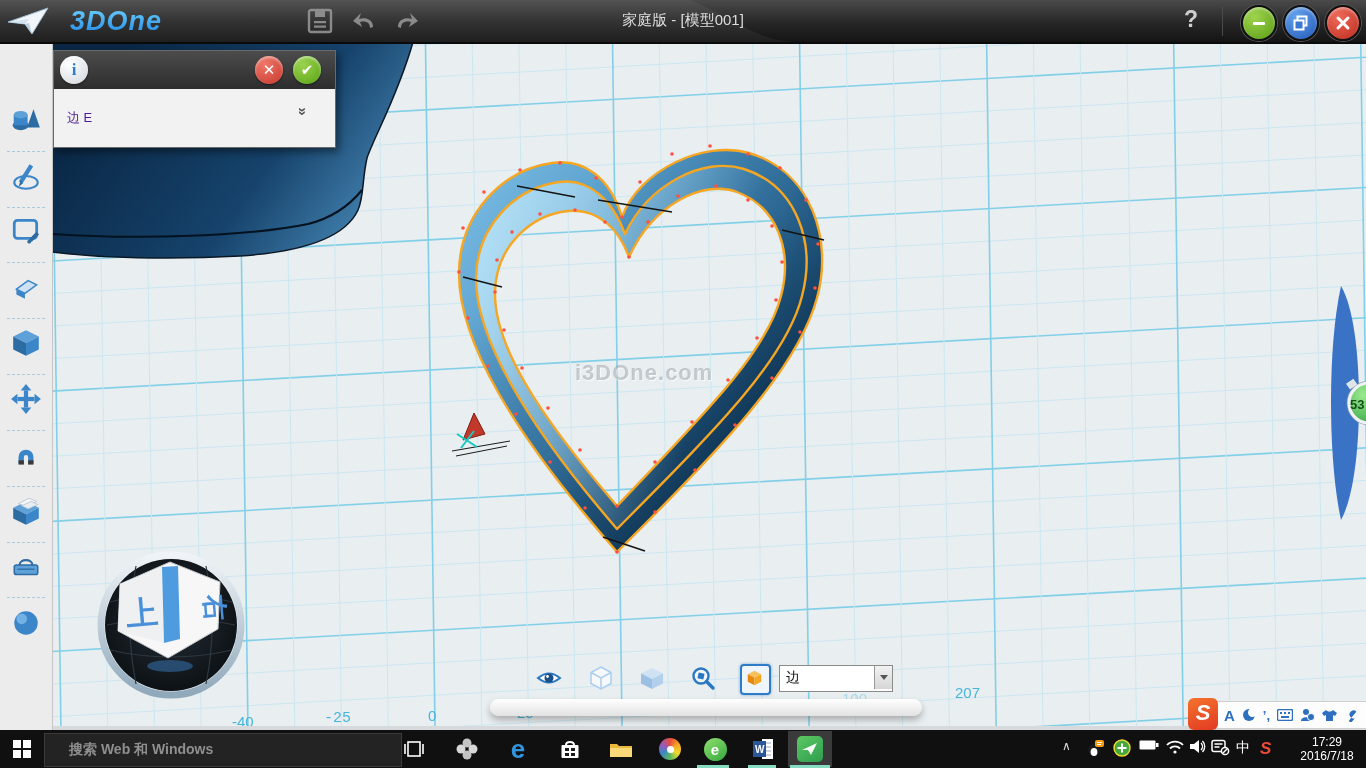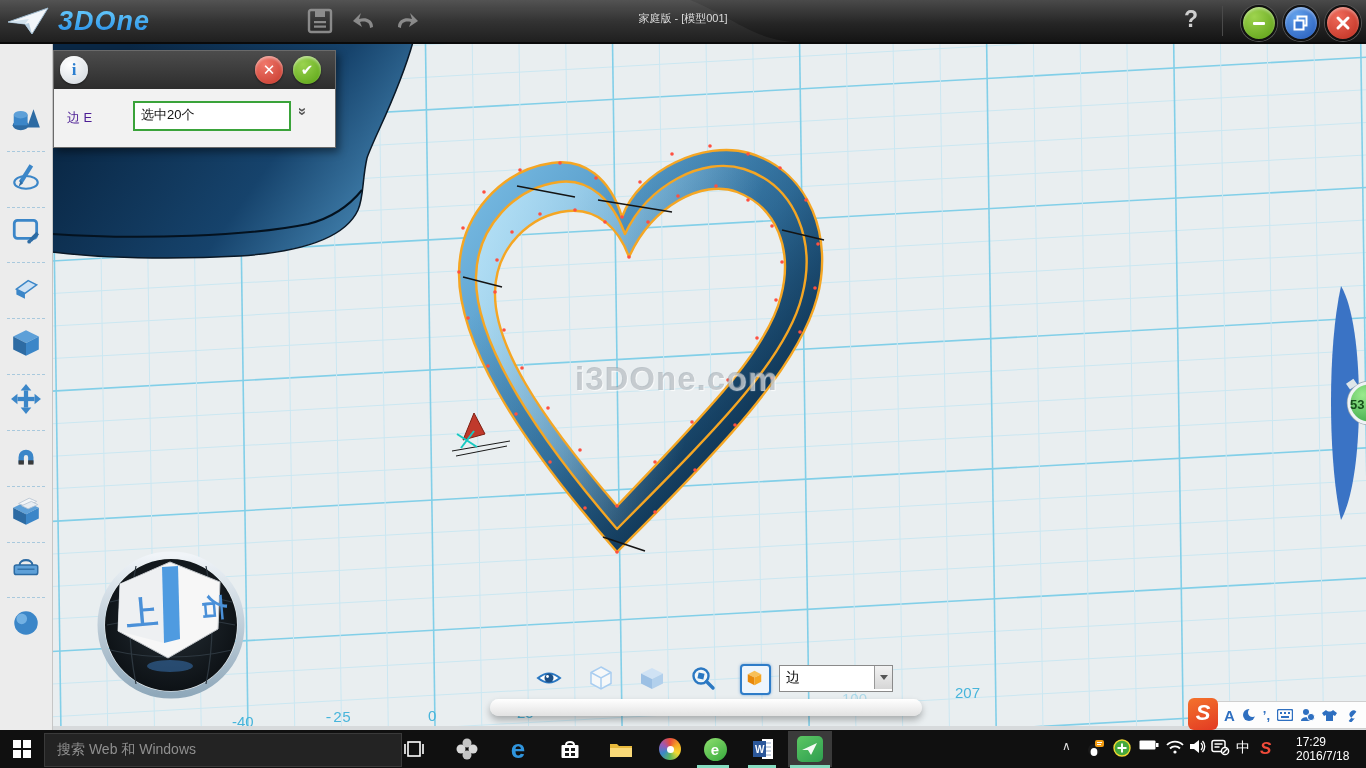--- a/index.html
+++ b/index.html
@@ -4,42 +4,42 @@
 <style>
   html,body{margin:0;padding:0;}
   body{width:1366px;height:768px;position:relative;overflow:hidden;
        font-family:"Liberation Sans","DejaVu Sans",sans-serif;background:#e9eef0;}
   .abs{position:absolute;}
 
   
   #titlebar{left:0;top:0;width:1366px;height:42px;
     background:linear-gradient(#4a4a4a,#262626 55%,#141414);
     border-bottom:2px solid #0a0a0a;z-index:40;}
-  #logo{left:6px;top:4px;width:210px;height:34px;display:flex;align-items:center;gap:6px;}
+  #logo{left:6px;top:4px;width:210px;height:34px;display:flex;align-items:center;gap:18px;}
   #logo-text{font-size:27px;font-weight:800;font-style:italic;letter-spacing:1px;
     background:linear-gradient(180deg,#6fd2ff,#1e86e4);-webkit-background-clip:text;
     background-clip:text;color:#35a8f0;-webkit-text-fill-color:transparent;}
   .tb-icon{width:28px;height:28px;top:7px;opacity:.85;}
-  #title-text{top:11px;left:50%;transform:translateX(-50%);color:#dcdcdc;font-size:11px;z-index:41;}
+  #title-text{top:11px;left:50%;transform:translateX(-50%);color:#dcdcdc;font-size:15px;z-index:41;}
   #help-btn{left:1184px;top:6px;color:#cfcfcf;font-size:23px;font-weight:bold;}
   #tb-divider{left:1222px;top:6px;width:1px;height:30px;background:#4a4a4a;}
   .winbtn{top:5px;width:32px;height:32px;border-radius:50%;border:2px solid #111;
     box-shadow:0 0 0 1px #555, inset 0 2px 3px rgba(255,255,255,.45);
     display:flex;align-items:center;justify-content:center;}
   #btn-min{left:1241px;background:radial-gradient(circle at 35% 30%,#9ed44e,#5a9c14);}
   #btn-max{left:1283px;background:radial-gradient(circle at 35% 30%,#63a2ec,#2257b8);}
   #btn-close{left:1325px;background:radial-gradient(circle at 35% 30%,#ef6a5a,#bb2c1e);}
 
   
   #sidebar{left:0;top:42px;width:52px;height:688px;background:#ececec;
     border-right:1px solid #c6c6c6;z-index:30;}
   .side-item{position:absolute;left:10px;width:32px;height:32px;}
   .side-sep{position:absolute;left:7px;width:38px;border-top:1px dashed #a9c9dd;}
   #scene{left:52px;top:42px;width:1314px;height:688px;z-index:2;}
-  #watermark{left:575px;top:360px;width:240px;font-size:33px;font-weight:bold;
+  #watermark{left:575px;top:360px;width:240px;font-size:22px;font-weight:bold;
     color:rgba(120,132,142,.40);text-shadow:1px 1px 1px rgba(255,255,255,.75);
     letter-spacing:1px;z-index:6;}
   .axis-tick{position:absolute;color:#3fb2da;font-size:15px;z-index:5;}
 
   
   #viewcube{left:96px;top:546px;width:150px;height:162px;z-index:7;}
 
   
   #white-bar{left:490px;top:699px;width:432px;height:17px;border-radius:9px;z-index:8;
     background:linear-gradient(#ffffff,#e2e2e2);box-shadow:0 4px 7px rgba(0,0,0,.28);}
@@ -80,26 +80,26 @@
     color:#fff;background:linear-gradient(160deg,#f4732c,#e23a23);border-radius:6px;
     font-size:22px;font-weight:800;font-style:italic;text-align:center;line-height:30px;z-index:26;}
   .sg-ic{color:#2e6fc0;font-size:13px;font-weight:bold;}
 
   
   #strip{left:0;top:726px;width:1366px;height:4px;background:#d7dadc;z-index:24;}
   #taskbar{left:0;top:730px;width:1366px;height:38px;background:#101010;z-index:50;}
   #start-btn{left:0;top:730px;width:44px;height:38px;display:flex;align-items:center;justify-content:center;z-index:51;}
   #search-box{left:44px;top:733px;width:356px;height:32px;background:#232323;
     border:1px solid #3a3a3a;display:flex;align-items:center;z-index:51;}
-  #search-box span{color:#8f8f8f;font-size:14px;margin-left:12px;}
+  #search-box span{color:#8f8f8f;font-size:14px;margin-left:24px;font-weight:bold;}
   .task-ic{top:736px;width:28px;height:26px;z-index:51;display:flex;align-items:center;justify-content:center;}
   .underline{position:absolute;top:765px;height:3px;background:#86dcc0;z-index:52;}
   #app-3done-tile{left:788px;top:731px;width:44px;height:36px;background:#3a3a3a;z-index:50;}
   .tray-ic{top:739px;z-index:51;display:flex;align-items:center;justify-content:center;color:#fff;}
-  #clock{left:1296px;top:735px;width:62px;text-align:left;color:#fff;font-size:12px;line-height:14px;z-index:51;}
+  #clock{left:1296px;top:735px;width:62px;text-align:center;color:#fff;font-size:12px;line-height:14px;z-index:51;}
 </style>
 </head>
 <body>
 
 <svg id="scene" class="abs" viewBox="52 42 1314 688" width="1314" height="688">
   <defs>
     <linearGradient id="gradRing" gradientUnits="userSpaceOnUse" x1="470" y1="170" x2="820" y2="430">
       <stop offset="0" stop-color="#79bce4"></stop>
         <stop offset=".55" stop-color="#3f85b6"></stop>
         <stop offset="1" stop-color="#17517e"></stop>
@@ -374,21 +374,20 @@
 </div>
 
 <div id="dialog" class="abs">
   <div id="dialog-header">
     <div class="dlg-round" id="dlg-info">i</div>
     <div class="dlg-round" id="dlg-cancel">✕</div>
     <div class="dlg-round" id="dlg-ok">✔</div>
   </div>
   <div id="dialog-body">
     <span id="dlg-label">边 E</span>
-    <div id="dlg-input">选中20个</div>
     <span id="dlg-expand">»</span>
   </div>
 </div>
 
 <div id="titlebar" class="abs">
   <svg class="abs" width="1366" height="42">
     <path d="M0,0 H690 C735,18 756,42 800,42 H0 Z" fill="#ffffff" opacity="0.05"></path>
   </svg>
   <div id="logo" class="abs">
     <svg width="46" height="32" viewBox="0 0 46 32">

